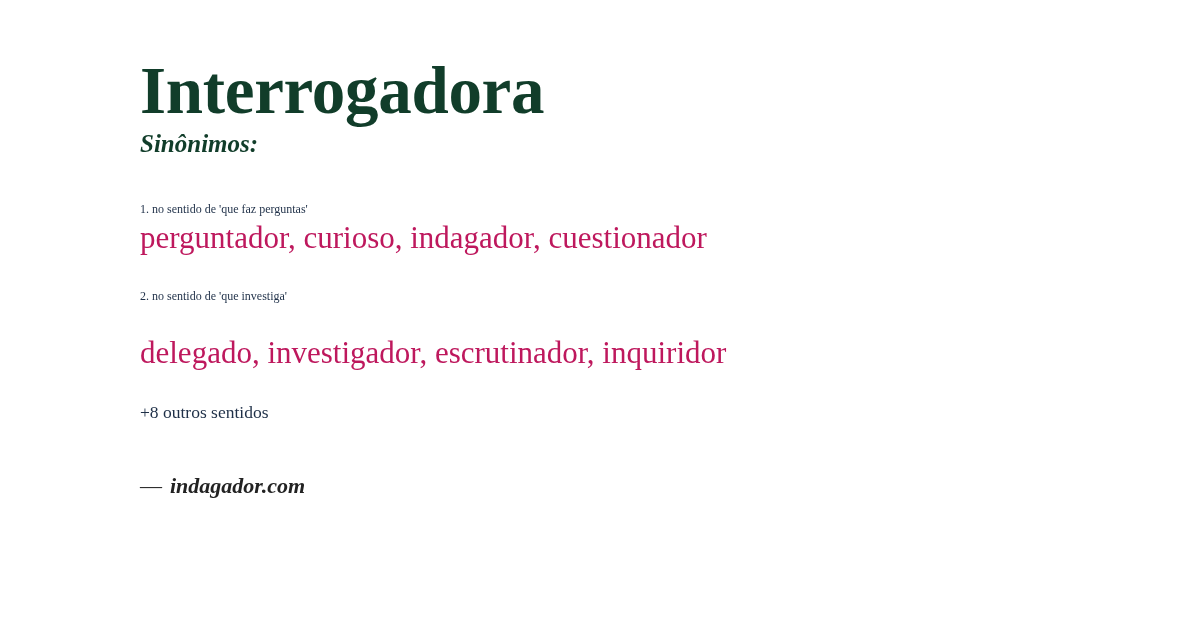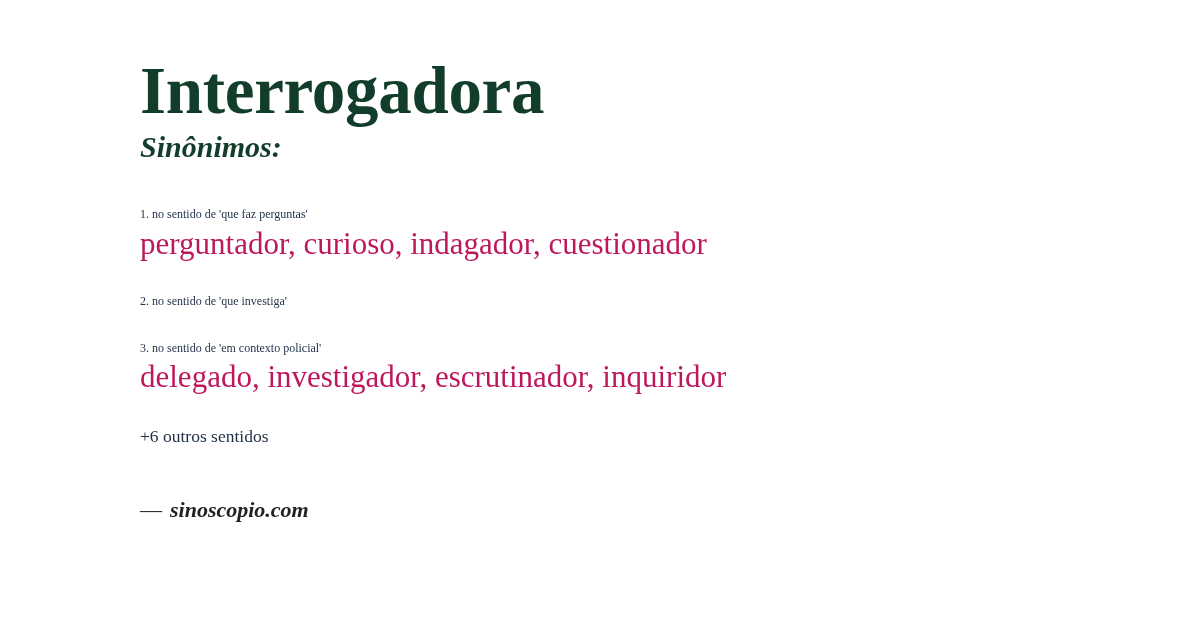--- a/index.html
+++ b/index.html
@@ -38,21 +38,21 @@
     font-weight: bold;
     line-height: 1.02;
     color: #113D2A;
     margin: 0;
     letter-spacing: -0.3px;
     white-space: nowrap;
   }
 
   .subtitle {
     font-family: "Liberation Serif", "DejaVu Serif", serif;
-    font-size: 30px;
+    font-size: 25px;
     font-weight: bold;
     font-style: italic;
     color: #113D2A;
     margin: 6px 0 0 0;
     line-height: 1.1;
     white-space: nowrap;
   }
 
   
   .senses {
@@ -125,26 +125,25 @@
       <div class="sense">
         <div class="sense-label">1. no sentido de 'que faz perguntas'</div>
         <div class="sense-synonyms">perguntador, curioso, indagador, cuestionador</div>
       </div>
 
       <div class="sense">
         <div class="sense-label">2. no sentido de 'que investiga'</div>
       </div>
 
       <div class="sense">
-        <div class="sense-label">3. no sentido de 'em contexto policial'</div>
         <div class="sense-synonyms">delegado, investigador, escrutinador, inquiridor</div>
       </div>
 
     </div>
 
-    <div class="more-senses">+6 outros sentidos</div>
+    <div class="more-senses">+8 outros sentidos</div>
 
     <div class="attribution">
-      <span class="dash">—</span><span>sinoscopio.com</span>
+      <span class="dash">—</span><span>indagador.com</span>
     </div>
 
   </div>
 </div>
 
 </body></html>

